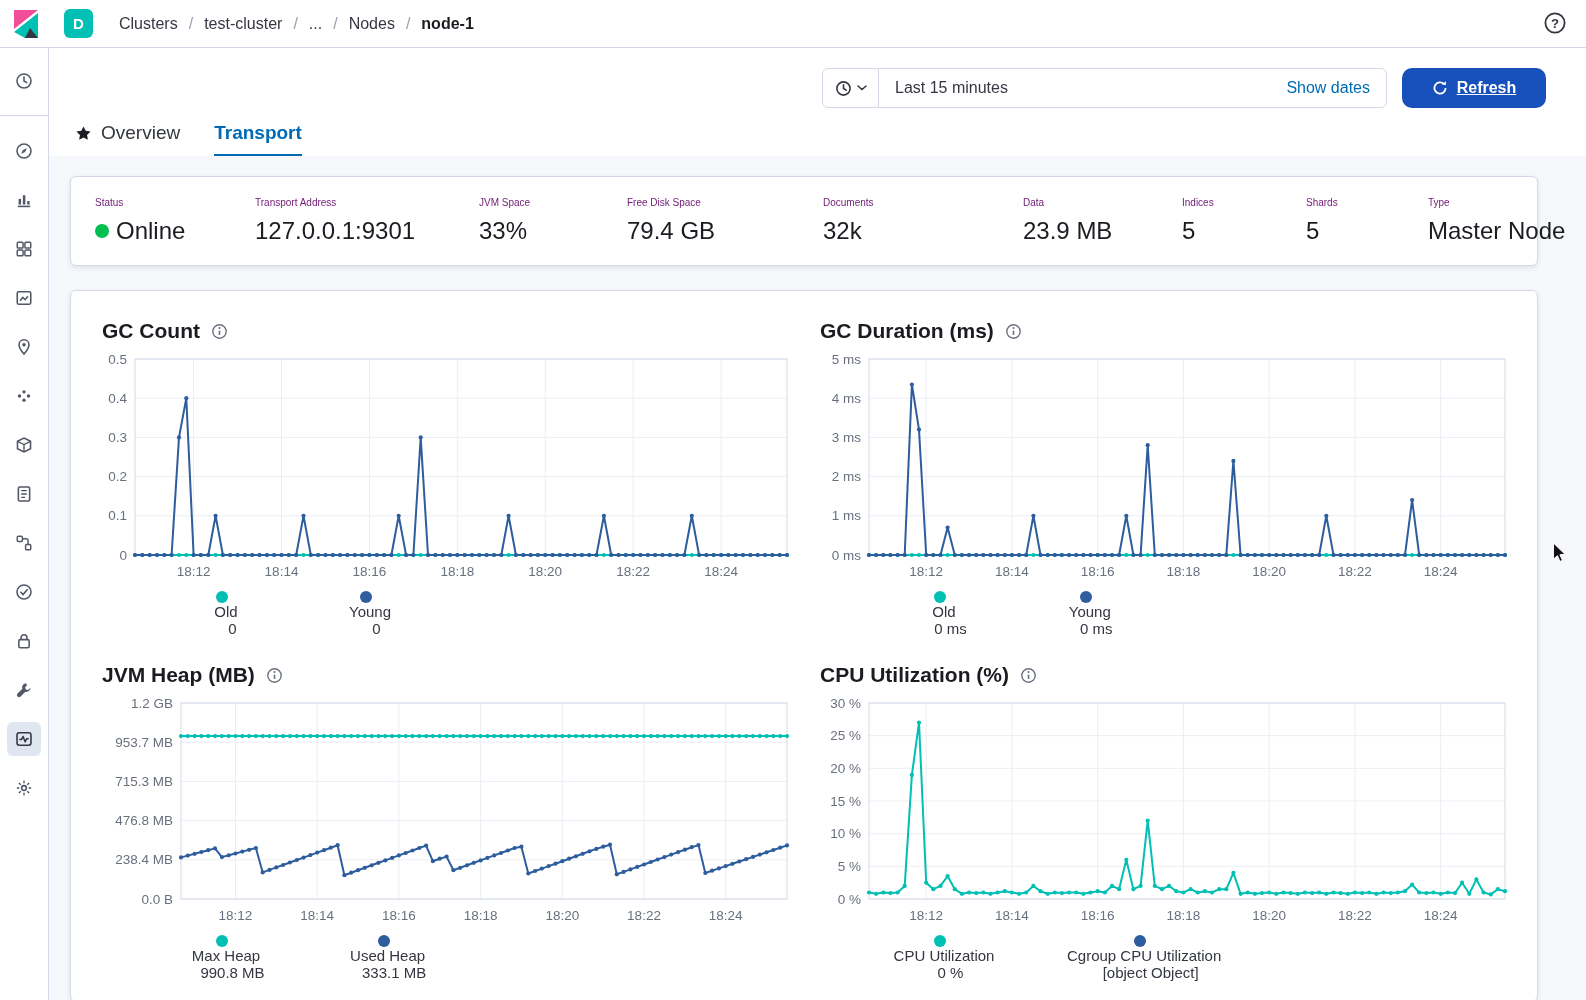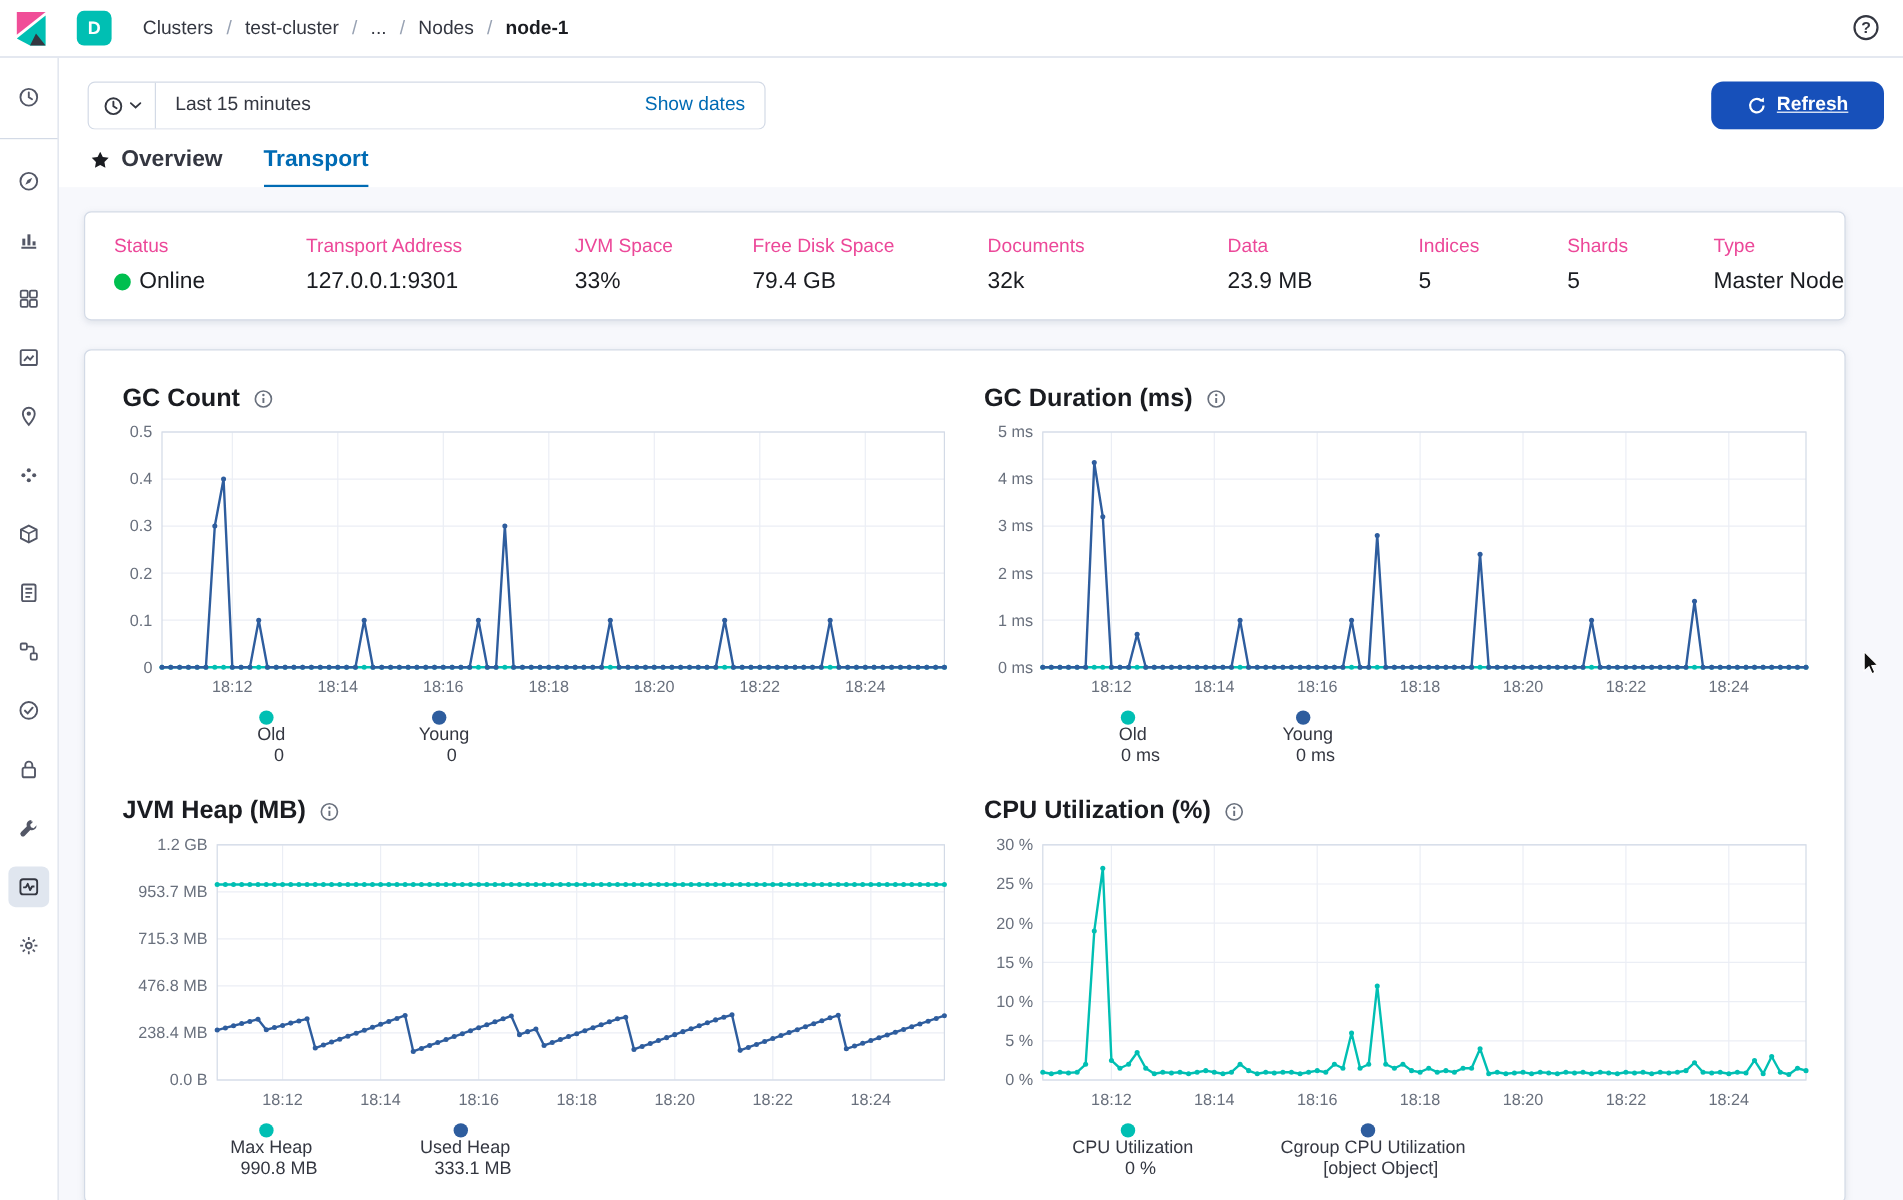--- a/index.html
+++ b/index.html
@@ -37,22 +37,22 @@
     width:34px; height:34px; border-radius:6px; display:flex; align-items:center; justify-content:center;
     color:#535766; margin-bottom:15px; cursor:pointer;
   }
   .side-icon.active { background:#e0e6ef; color:#343741; }
   .side-divider { width:48px; height:0; border-bottom:1px solid #d3dae6; margin:2px 0 18px 0; }
 
   main { flex:1; display:flex; flex-direction:column; background:#fff; overflow:hidden; }
 
   
   .toolbar-row {
-    display:flex; justify-content:space-between; align-items:center;
-    padding:20px 16px 0 24px; gap:15px; background:#fff;
+    display:flex; justify-content:flex-end; align-items:center;
+    padding:20px 40px 0 24px; gap:15px; background:#fff;
   }
   .datepicker {
     display:flex; align-items:center; width:565px; height:40px;
     border:1px solid #d3dae6; border-radius:6px; background:#fff;
   }
   .dp-clock {
     width:56px; height:100%; border:none; background:none; border-right:1px solid #d3dae6;
     display:flex; align-items:center; justify-content:center; gap:5px; cursor:pointer; color:#343741;
   }
   .dp-value { flex:1; padding-left:16px; font-size:16px; color:#343741; cursor:text; }
@@ -64,39 +64,39 @@
     height:40px; min-width:144px; border:none; border-radius:10px; color:#fff;
     font-family:inherit; font-size:16px; font-weight:bold; display:flex; align-items:center;
     justify-content:center; gap:9px; cursor:pointer;
   }
   .refresh-btn span { text-decoration:underline; }
 
   
   .tabs { display:flex; gap:34px; padding:14px 26px 0 26px; background:#fff; }
   .tab {
     display:flex; align-items:center; gap:9px; font-size:19px; color:#343741;
-    padding-bottom:10px; border-bottom:2px solid transparent; cursor:pointer;font-weight:bold;
+    padding-bottom:10px; border-bottom:2px solid transparent; cursor:pointer;
   }
   .tab.selected { font-weight:600; }
 
   
   .panels-area { flex:1; background:#f7f8fc; padding:20px 48px 0 21px; overflow:hidden; }
   .panel {
     background:#fff; border:1px solid #d3dae6; border-radius:6px;
     box-shadow:0 2px 5px rgba(152,162,179,0.25);
   }
   .stats-panel { display:flex; padding:20px 24px; }
   .stat { flex:0 0 auto; }
   .stat:nth-child(1){ width:160px; } .stat:nth-child(2){ width:224px; }
   .stat:nth-child(3){ width:148px; } .stat:nth-child(4){ width:196px; }
   .stat:nth-child(5){ width:161px; } .stat:nth-child(6){ width:159px;margin-left:39px; }
   .stat:nth-child(7){ width:124px; } .stat:nth-child(8){ width:122px; }
   .stat:nth-child(9){ width:auto; }
-  .stat-label { font-size:16px; color:#ec4899; margin-bottom:9px; }
-  .stat-value { font-size:19px; color:#1a1c21; display:flex; align-items:center; }
+  .stat-label { font-size:10px; color:#701a75; margin-bottom:9px; }
+  .stat-value { font-size:24px; color:#1a1c21; display:flex; align-items:center; }
   .status-dot { width:14px; height:14px; border-radius:50%; display:inline-block; margin-right:7px; }
 
   .charts-panel {
     margin-top:24px; padding:28px 30px 20px 30px;
     display:grid; grid-template-columns:690px 690px; column-gap:28px; row-gap:26px;
   }
   .chart-title-row { display:flex; align-items:center; gap:11px; margin:0 0 8px 1px; }
   .chart-title { font-size:21px; font-weight:bold; color:#1a1c21; }
   .chart-svg { display:block; }
   .legend { display:flex; margin-top:6px; padding-left:2px; font-size:15px; color:#343741; }

